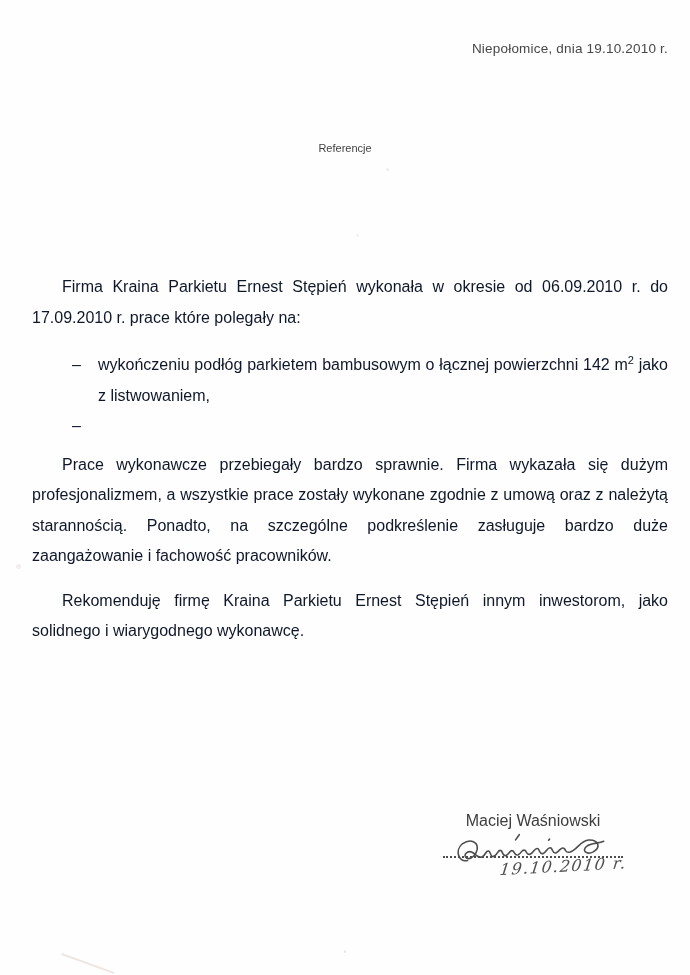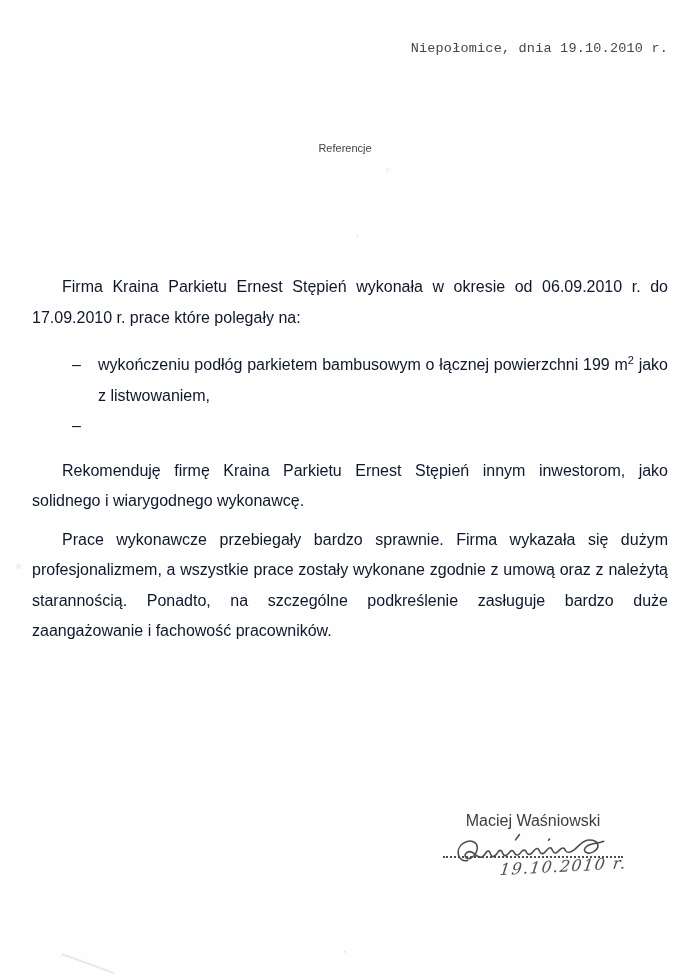--- a/index.html
+++ b/index.html
@@ -12,21 +12,20 @@
     font-family: "Liberation Sans", sans-serif;
     color: #3a3a3a;
   }
   .dateline {
     position: absolute;
     top: 41px;
     right: 22px;
     font-size: 13.5px;
     color: #474747;
     letter-spacing: 0.2px;
-    font-family: Liberation Mono, monospace;
   }
   .doc-title {
     position: absolute;
     top: 142px;
     left: 0;
     width: 100%;
     text-align: center;
     font-size: 11px;
     color: #424242;
   }
@@ -104,29 +103,29 @@
   <div class="dateline">Niepołomice, dnia 19.10.2010 r.</div>
 
   <div class="doc-title">Referencje</div>
 
   <div class="body-text">
     <p class="para p1">Firma Kraina Parkietu Ernest Stępień wykonała w okresie od 06.09.2010 r. do 17.09.2010 r. prace które polegały na:</p>
 
     <div class="bullet-list">
       <div class="bullet-item">
         <span class="bullet-marker">–</span>
-        <span class="bullet-text"><span>wykończeniu podłóg parkietem bambusowym o łącznej powierzchni 199 m</span><sup class="sq">2</sup><span> jako z listwowaniem,</span></span>
+        <span class="bullet-text"><span>wykończeniu podłóg parkietem bambusowym o łącznej powierzchni 142 m</span><sup class="sq">2</sup><span> jako z listwowaniem,</span></span>
       </div>
       <div class="bullet-item">
         <span class="bullet-marker">–</span>
       </div>
     </div>
 
+    <p class="para p2">Prace wykonawcze przebiegały bardzo sprawnie. Firma wykazała się dużym profesjonalizmem, a wszystkie prace zostały wykonane zgodnie z umową oraz z należytą starannością. Ponadto, na szczególne podkreślenie zasługuje bardzo duże zaangażowanie i fachowość pracowników.</p>
     <p class="para p3">Rekomenduję firmę Kraina Parkietu Ernest Stępień innym inwestorom, jako solidnego i wiarygodnego wykonawcę.</p>
-    <p class="para p2">Prace wykonawcze przebiegały bardzo sprawnie. Firma wykazała się dużym profesjonalizmem, a wszystkie prace zostały wykonane zgodnie z umową oraz z należytą starannością. Ponadto, na szczególne podkreślenie zasługuje bardzo duże zaangażowanie i fachowość pracowników.</p>
   </div>
 
   <div class="signature-block">
     <div class="typed-name">Maciej Waśniowski</div>
     <div class="handwritten-sign">
       <svg width="160" height="34" viewBox="0 0 160 34">
         <g fill="none" stroke="#4d4d4d" stroke-width="1.6" stroke-linecap="round" stroke-linejoin="round" transform="rotate(-3 80 17)">
           <path d="M14,26 C4,28 2,14 10,9 C18,4 26,8 24,16 C22,23 14,27 12,22 C11,19 15,16 19,18 C23,20 24,25 29,23 C33,21 33,16 36,18 C38,20 37,25 41,23 C45,21 45,16 48,18 C50,20 49,24 53,23 C57,21 57,17 60,19 C62,21 61,24 65,23 C69,21 69,17 72,19 C74,21 73,24 77,23 C81,21 82,16 85,18 C87,20 86,24 90,23 C94,21 95,16 98,18 C100,20 99,24 103,23 C107,21 108,17 111,19 C113,21 112,24 117,23 C124,21 128,12 136,12 C146,12 148,20 140,24 C133,27 128,22 134,18 C138,15 146,16 151,14"></path>
           <path d="M63,8 L67,3"></path>
           <path d="M96,10 L97,9"></path>

